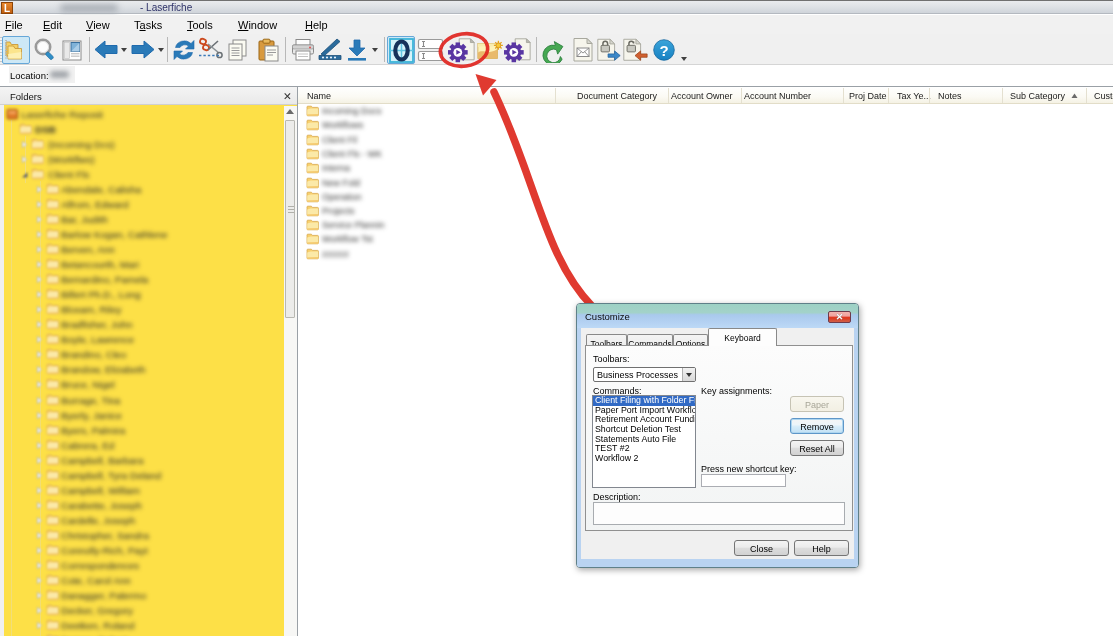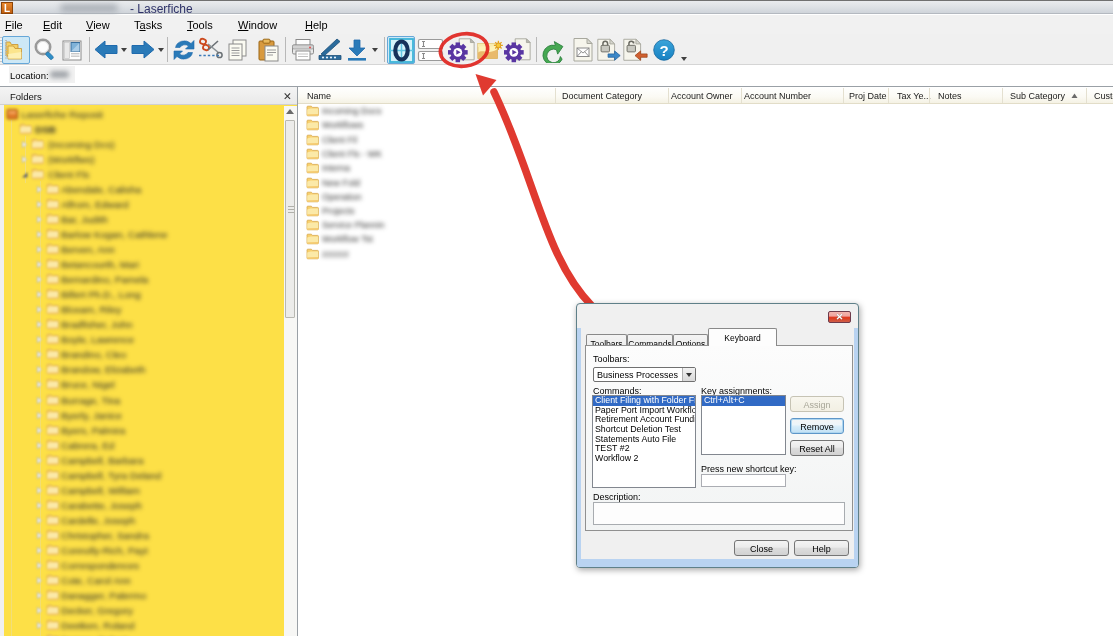--- a/index.html
+++ b/index.html
@@ -7,21 +7,21 @@
 
 
 #titlebar { position:absolute; left:0; top:0; width:1113px; height:14px;
   background:linear-gradient(#e9ebee 0%, #dfe2e6 45%, #cfd4da 100%);
   border-top:1px solid #707070; border-bottom:1px solid #b4b9c0; }
 #lf-logo { position:absolute; left:1px; top:1px; width:12px; height:12px;
   background:linear-gradient(#e8872c,#c05f10); border:1px solid #8c4408;
   color:#fff; font-size:10px; font-weight:bold; text-align:center; line-height:11px; }
 #title-blur { position:absolute; left:60px; top:3px; width:58px; height:8px;
   background:#9aa0a8; border-radius:4px; filter:blur(3px); opacity:0.75; }
-#title-text { position:absolute; left:130px; top:1px; font-size:12px; color:#2e3268; }
+#title-text { position:absolute; left:140px; top:1px; font-size:10px; color:#2e3268; }
 
 
 #menubar { position:absolute; left:0; top:15px; width:1113px; height:19px; background:#f1f1f1;
   font-size:11px; color:#000; }
 #menubar span { position:absolute; top:4px; }
 #menubar u { text-decoration:underline; }
 
 
 #toolbar { position:absolute; left:0; top:34px; width:1113px; height:31px;
   background:#f0f0f0; border-bottom:1px solid #d5d5d5; }
@@ -636,21 +636,21 @@
     <div id="lp-thumb">
         <div id="lp-grip"></div>
       </div>
   </div>
 </div>
 <div id="vline"></div>
 <div id="rightpanel">
   <div id="fl-header">
     <span class="col" style="left:9px">Name</span>
     <div class="colsep" style="left:257px"></div>
-    <span class="col" style="left:264px">Document Category</span>
+    <span class="col" style="left:279px">Document Category</span>
     <div class="colsep" style="left:370px"></div>
     <span class="col" style="left:373px">Account Owner</span>
     <div class="colsep" style="left:443px"></div>
     <span class="col" style="left:446px">Account Number</span>
     <div class="colsep" style="left:545px"></div>
     <span class="col" style="left:551px">Proj Date</span>
     <div class="colsep" style="left:590px"></div>
     <span class="col" style="left:599px">Tax Ye...</span>
     <div class="colsep" style="left:631px"></div>
     <span class="col" style="left:640px">Notes</span>
@@ -752,20 +752,23 @@
         <span class="fbl">zzzzzz</span>
       </div>
   </div>
 </div>
 <svg id="overlay" width="1113" height="636">
   <ellipse cx="464" cy="50" rx="23.8" ry="16.2" fill="none" stroke="#e0251f" stroke-width="3.6" transform="rotate(-8 464 50)" opacity="0.92"></ellipse>
   <path d="M592,306 C 545,258 536,180 494,92" fill="none" stroke="#e03a30" stroke-width="7.5" stroke-linecap="round"></path>
   <polygon points="475.5,74 496.5,80 483,95.5" fill="#e03a30"></polygon>
 </svg>
 <div id="dlg">
+  <div id="dlg-title">
+      <span class="t">Customize</span>
+    </div>
   <div id="dlg-close">✕</div>
   <div id="dlg-body"></div>
   <div class="tab" style="left:9px; width:41px">Toolbars</div>
   <div class="tab" style="left:50px; width:46px">Commands</div>
   <div class="tab" style="left:96px; width:35px">Options</div>
   <div class="tab active" style="left:131px; width:69px">Keyboard</div>
   <div id="tabpage"></div>
   <span class="lbl" style="left:16px; top:50px; z-index:4">Toolbars:</span>
   <div id="combo">
       <span class="t">Business Processes</span>
@@ -775,24 +778,21 @@
   <span class="lbl" style="left:124px; top:82px; z-index:4">Key assignments:</span>
   <div class="listbox" style="left:15px; top:91px; width:104px; height:93px">
 <div class="li lisel">Client Filing with Folder Field</div>
       <div class="li">Paper Port Import Workflow</div>
       <div class="li">Retirement Account Funding</div>
       <div class="li">Shortcut Deletion Test</div>
       <div class="li">Statements Auto File</div>
       <div class="li">TEST #2</div>
       <div class="li">Workflow 2</div>
   </div>
-  <div class="listbox" style="left:124px; top:91px; width:85px; height:60px">
-    <div class="li lisel">Ctrl+Alt+C</div>
-  </div>
-  <div class="btn7 dis" style="top:92px">Assign</div>
+  <div class="btn7 dis" style="top:92px">Paper</div>
   <div class="btn7 foc" style="top:114px">Remove</div>
   <div class="btn7" style="top:136px">Reset All</div>
   <span class="lbl" style="left:124px; top:160px; z-index:4">Press new shortcut key:</span>
   <div id="shortcutinput"></div>
   <span class="lbl" style="left:16px; top:188px; z-index:4">Description:</span>
   <div id="descbox"></div>
   <div class="dlgbtn" style="left:157px; top:236px">Close</div>
   <div class="dlgbtn" style="left:217px; top:236px">Help</div>
 </div>
 

